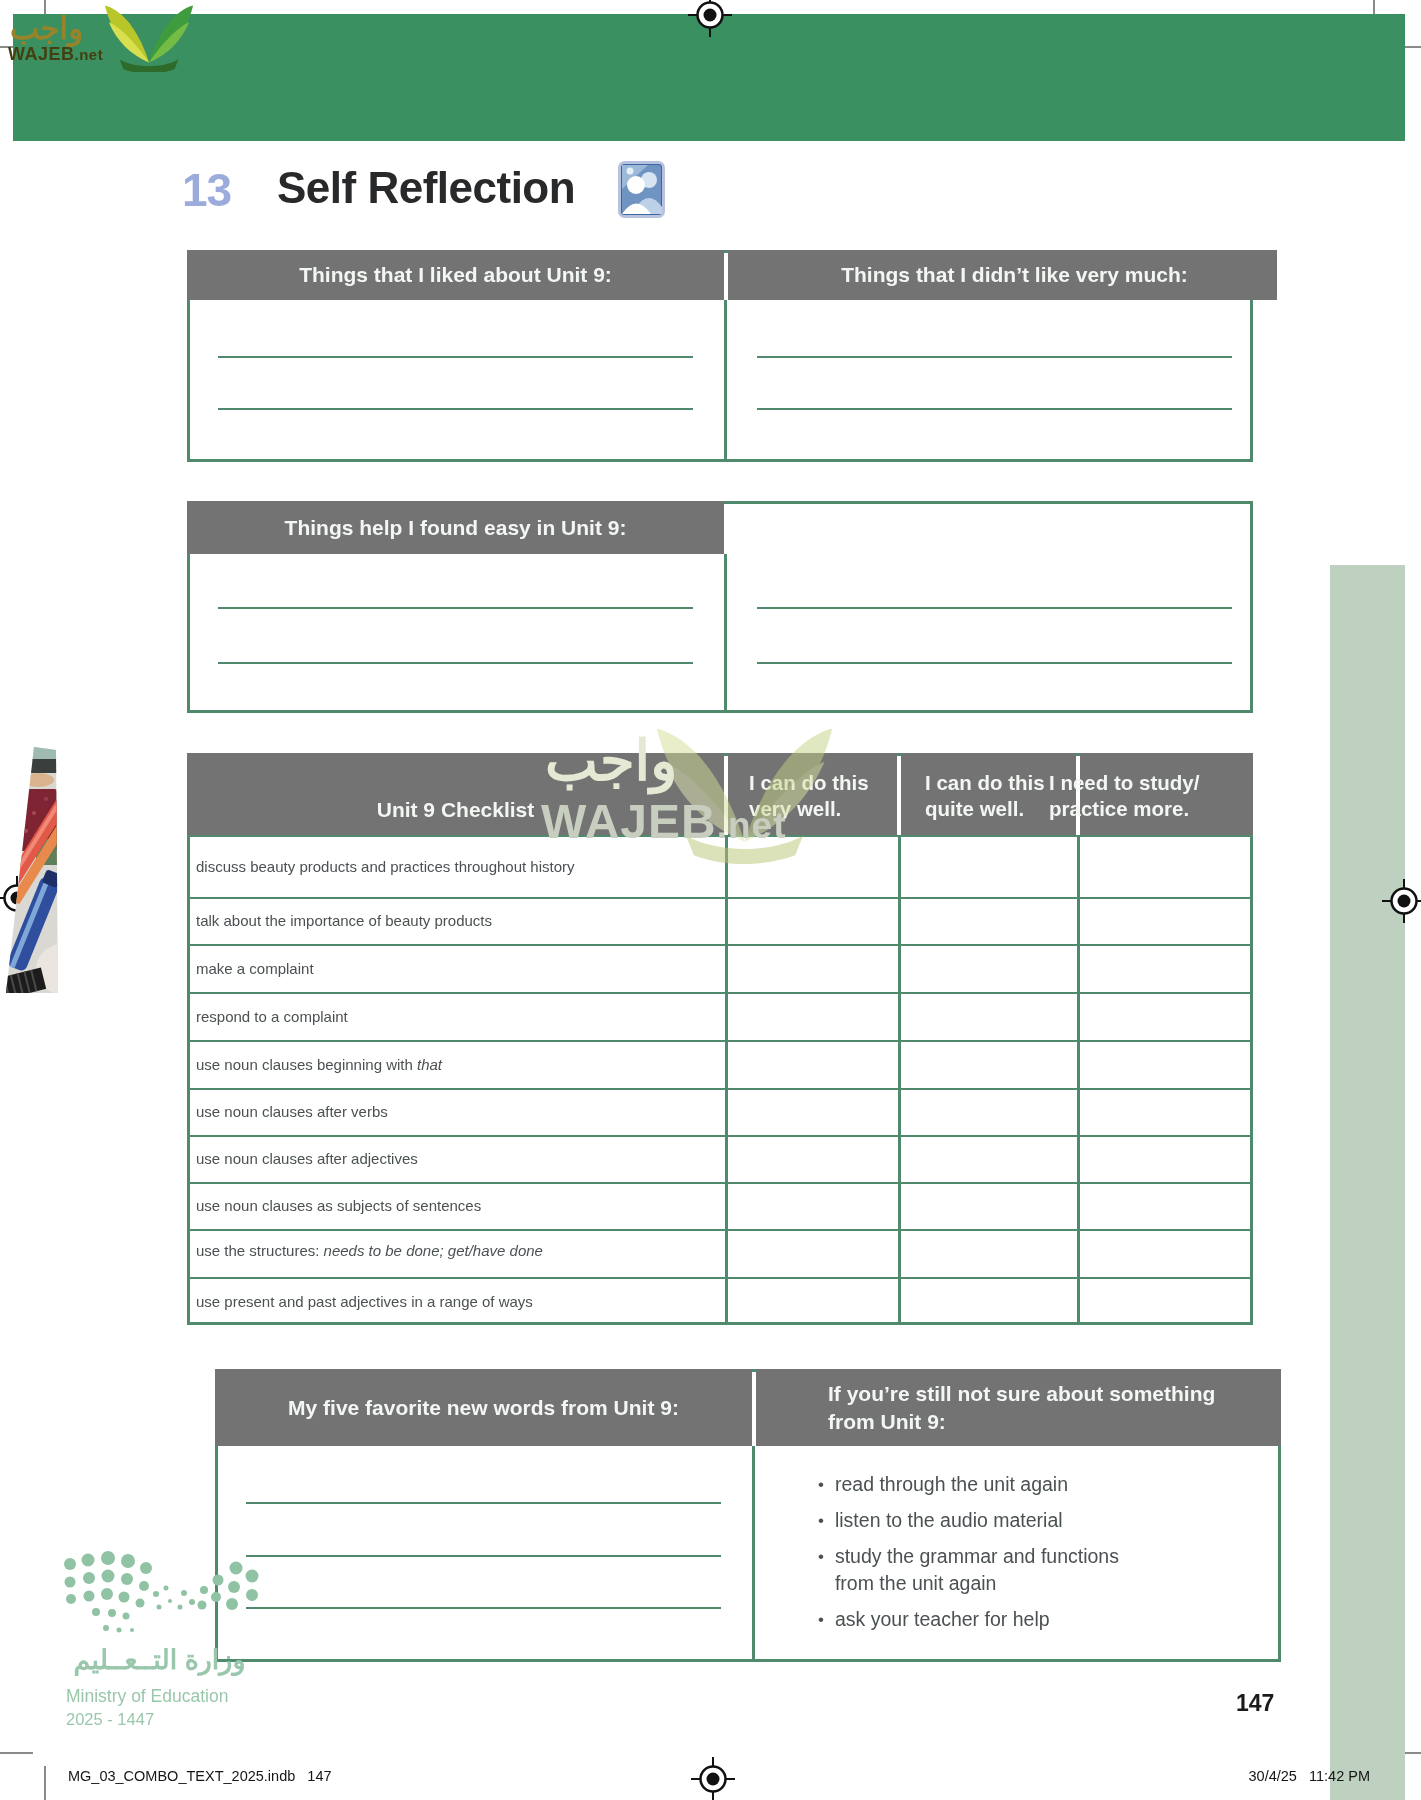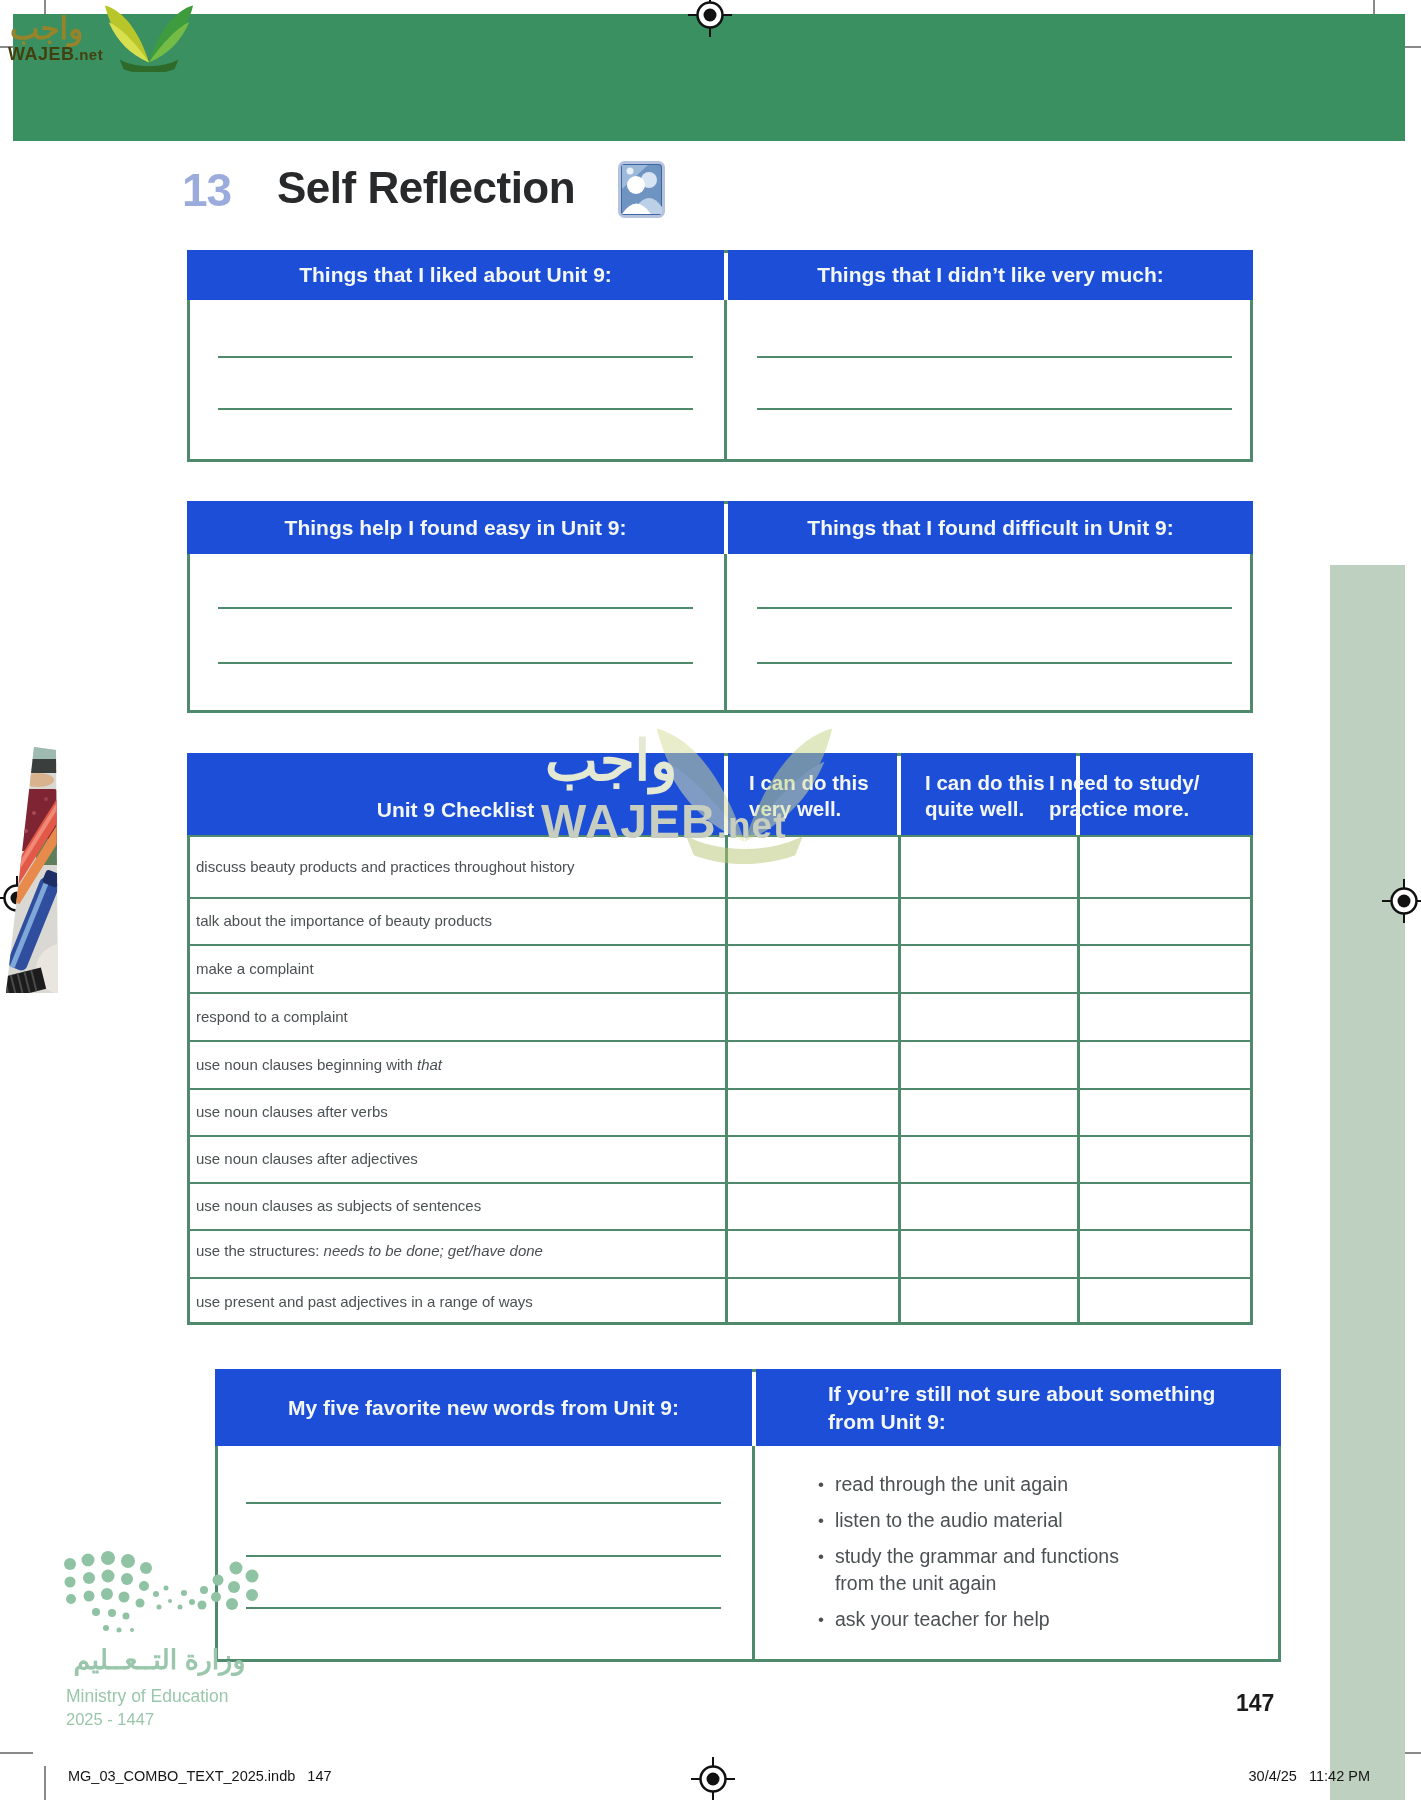--- a/index.html
+++ b/index.html
@@ -14,21 +14,21 @@
   .brand-ar{position:absolute;left:10px;top:10px;font-size:31px;font-weight:800;color:#97832a;}
   .brand-latin{position:absolute;left:8px;top:44px;font-size:18px;font-weight:800;color:#43400f;letter-spacing:.5px;}
   .brand-latin .tld{font-size:15px;}
 
   
   .title-num{position:absolute;left:182px;top:163px;font-size:46px;font-weight:800;color:#9aabdc;letter-spacing:-1px;}
   .title-txt{position:absolute;left:277px;top:163px;font-size:44px;font-weight:800;color:#28292b;letter-spacing:-0.5px;}
 
   
   .tbl{position:absolute;background:#fff;box-shadow:inset 0 0 0 3px #4f8a6c;}
-  .hdr{position:absolute;background:#1d4ed8;color:#f3f7f3;font-weight:700;font-size:21px;
+  .hdr{position:absolute;background:#737373;color:#f3f7f3;font-weight:700;font-size:21px;
        display:flex;align-items:center;justify-content:center;text-align:center;}
   .vline{position:absolute;background:#4f8a6c;width:2.5px;}
   .hline{position:absolute;background:#4f8a6c;height:2px;left:3px;right:3px;}
   .wline{position:absolute;background:#4f8a6c;height:2px;}
 
   .rowtxt{position:absolute;left:9px;display:flex;align-items:center;
           font-size:15px;color:#4b5153;white-space:nowrap;}
   .rowtxt i{font-style:italic;}
 
   .colhead{position:absolute;top:17px;color:#f3f7f3;font-weight:700;font-size:20.5px;line-height:26px;text-align:left;}
@@ -126,36 +126,33 @@
     <circle cx="31" cy="19" r="8" fill="#d7e4f2"></circle>
     <path d="M18,46 Q31,28 44,46 L44,53 L18,53 Z" fill="#bcd0e8"></path>
     <circle cx="18" cy="24" r="9" fill="#ffffff"></circle>
     <path d="M4,53 Q18,32 33,53 Z" fill="#ffffff"></path>
   </svg>
 
   <div class="tbl" style="left:187px;top:250px;width:1066px;height:212px;">
     <div class="hdr" style="left:0;top:0;width:537px;height:50px;">
       <span>Things that I liked about Unit 9:</span>
     </div>
-    <div class="hdr" style="left:541px;top:0;width:525px;height:50px;">
+    <div class="hdr" style="left:541px;top:0;width:525px;height:50px;padding-left:24px;">
       <span>Things that I didn’t like very much:</span>
     </div>
     <div class="vline" style="left:537px;top:50px;height:162px;"></div>
     <div class="wline" style="left:31px;top:106px;width:475px;"></div>
     <div class="wline" style="left:31px;top:158px;width:475px;"></div>
     <div class="wline" style="left:570px;top:106px;width:475px;"></div>
     <div class="wline" style="left:570px;top:158px;width:475px;"></div>
   </div>
 
   <div class="tbl" style="left:187px;top:501px;width:1066px;height:212px;">
     <div class="hdr" style="left:0;top:0;width:537px;height:53px;">
       <span>Things help I found easy in Unit 9:</span>
-    </div>
-    <div class="hdr" style="left:541px;top:0;width:525px;height:53px;">
-      <span>Things that I found difficult in Unit 9:</span>
     </div>
     <div class="vline" style="left:537px;top:53px;height:159px;"></div>
     <div class="wline" style="left:31px;top:106px;width:475px;"></div>
     <div class="wline" style="left:31px;top:161px;width:475px;"></div>
     <div class="wline" style="left:570px;top:106px;width:475px;"></div>
     <div class="wline" style="left:570px;top:161px;width:475px;"></div>
   </div>
 
   <div class="tbl" style="left:187px;top:753px;width:1066px;height:572px;">
 

